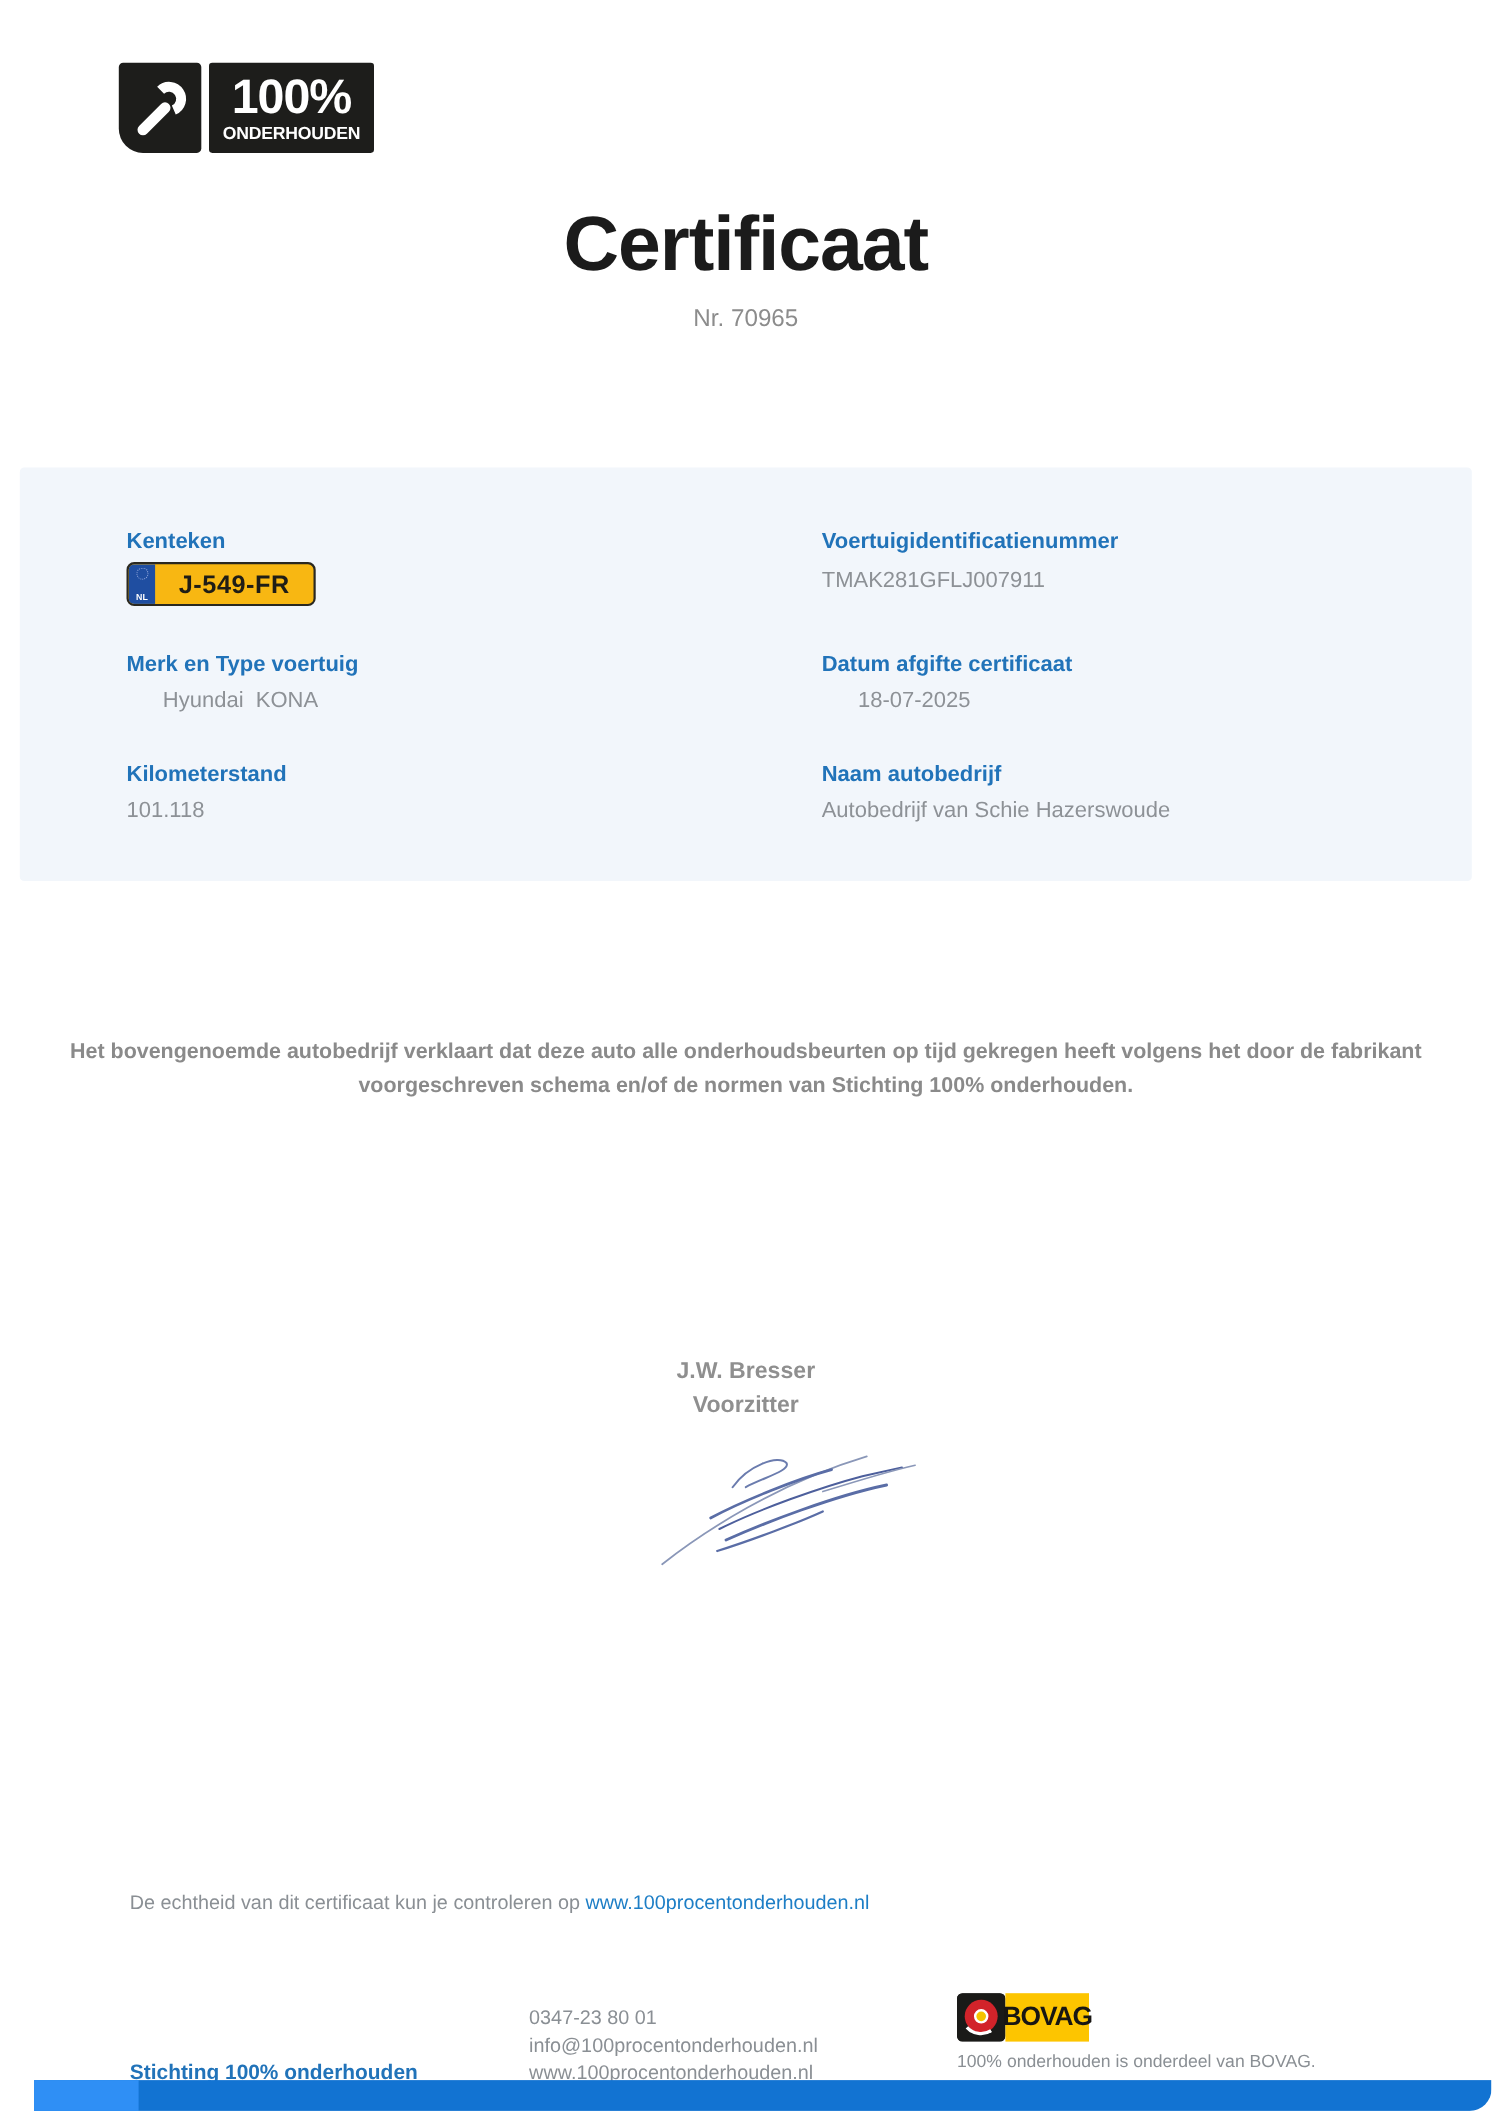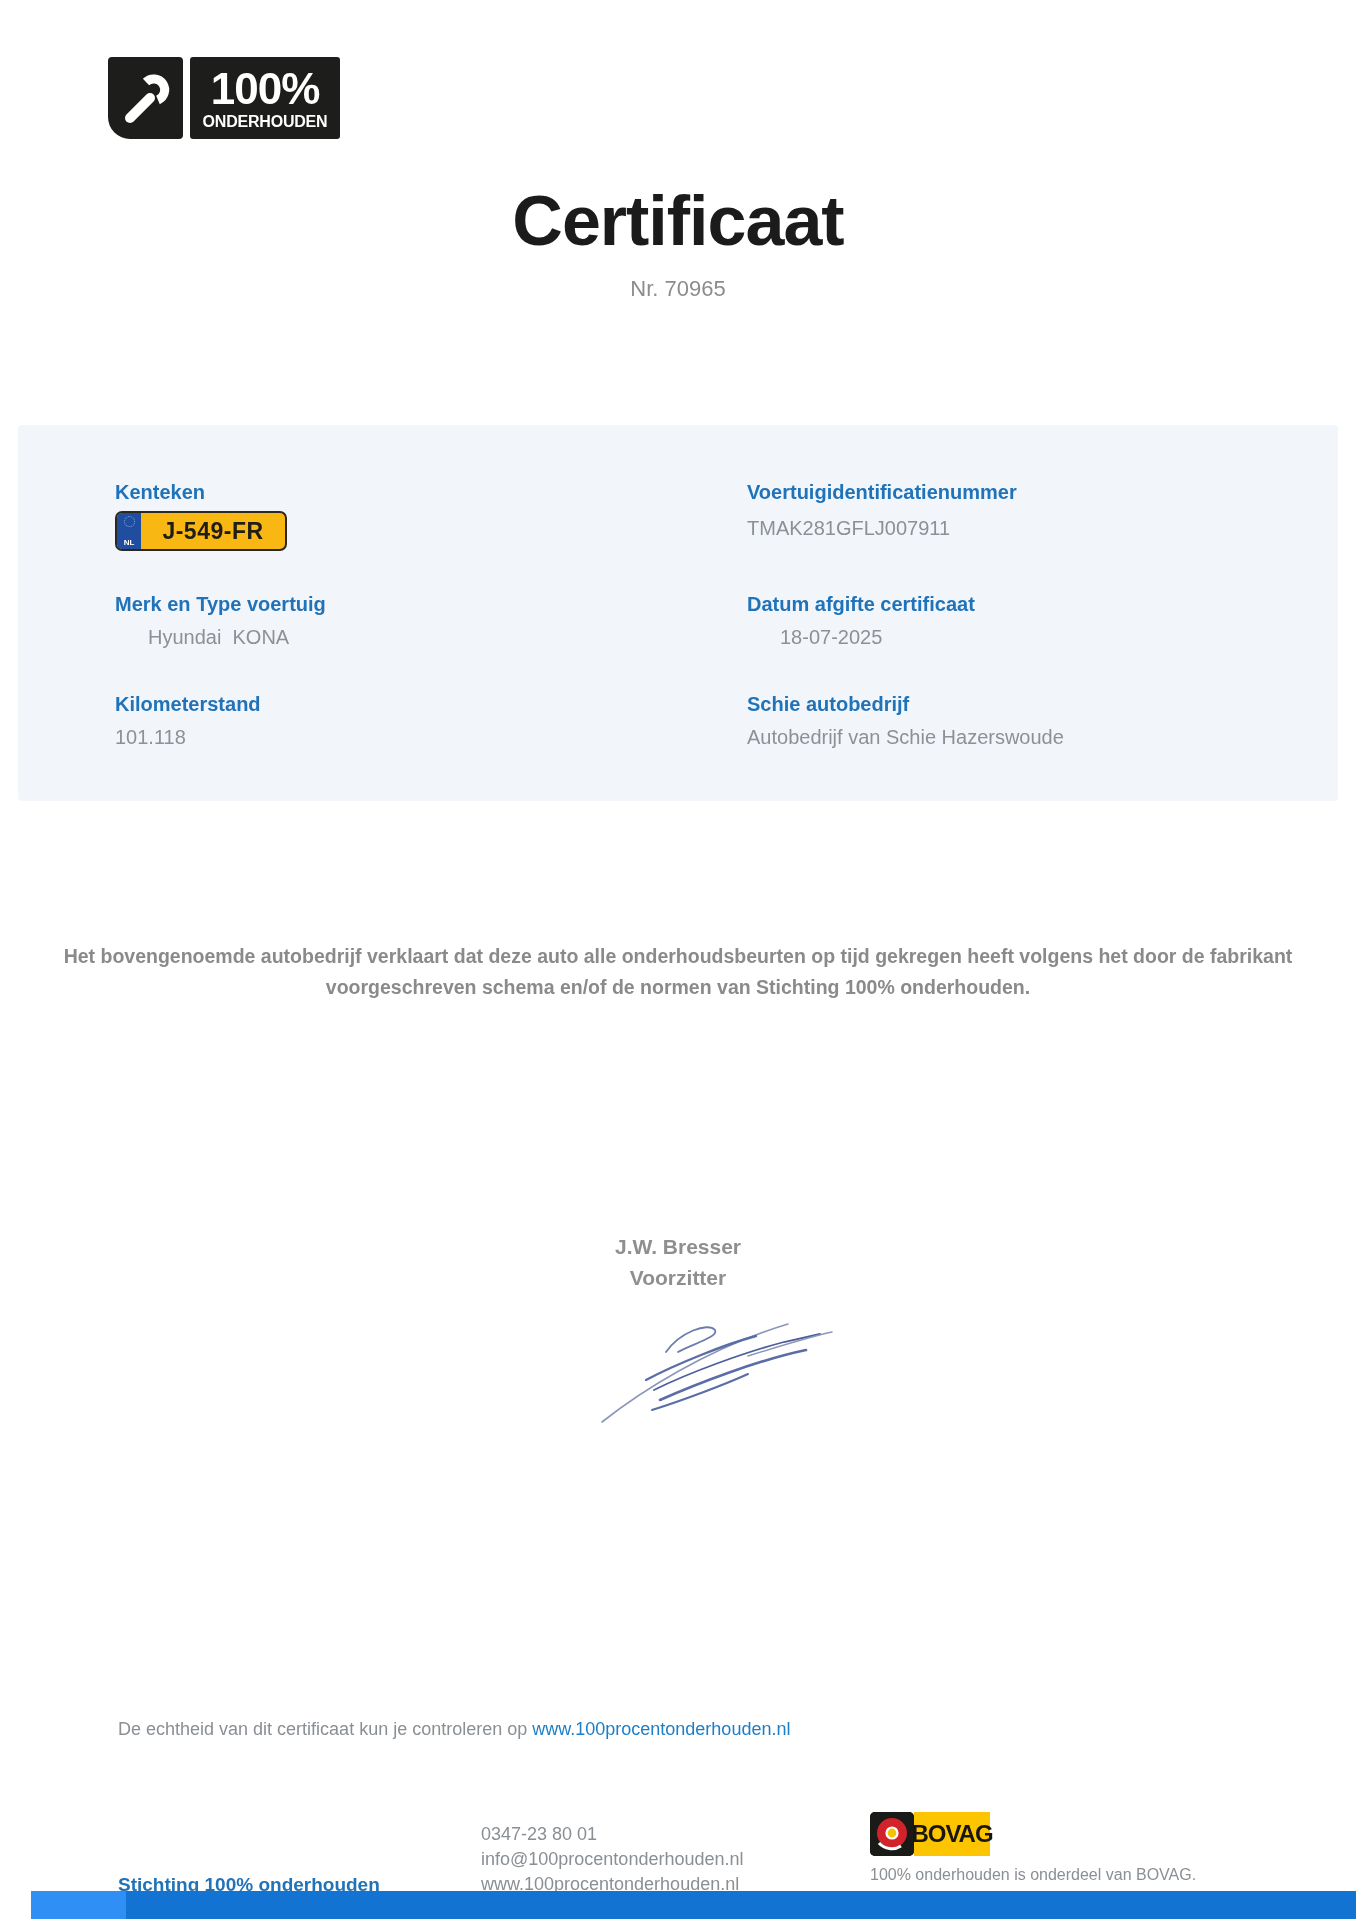--- a/index.html
+++ b/index.html
@@ -1,18 +1,18 @@
 <!DOCTYPE html>
 <html><head>
 <meta charset="utf-8">
 <style>
   html,body{margin:0;padding:0;background:#ffffff;}
   .page{
     position:relative;width:1356px;height:1919px;background:#ffffff;
-    font-family:"Liberation Sans",sans-serif;overflow:hidden;
+    font-family:"Liberation Sans",sans-serif;overflow:hidden;border-radius:20px;
   }
   
   .logo{position:absolute;left:108px;top:57px;display:flex;gap:7px;}
   .logo-mark{
     width:75px;height:82px;background:#1d1d1b;
     border-radius:4px 4px 4px 22px;
     display:flex;align-items:center;justify-content:center;
   }
   .logo-text{
     width:150px;height:82px;background:#1d1d1b;border-radius:3px;
@@ -150,21 +150,21 @@
 
     <div class="field-label col-l row2-label">Merk en Type voertuig</div>
     <div class="field-value col-l row2-value">Hyundai  KONA</div>
 
     <div class="field-label col-r row2-label">Datum afgifte certificaat</div>
     <div class="field-value col-r row2-value">18-07-2025</div>
 
     <div class="field-label col-l row3-label">Kilometerstand</div>
     <div class="field-value col-l row3-value">101.118</div>
 
-    <div class="field-label col-r row3-label">Schie autobedrijf</div>
+    <div class="field-label col-r row3-label">Naam autobedrijf</div>
     <div class="field-value col-r row3-value">Autobedrijf van Schie Hazerswoude</div>
   </div>
 
   <div class="declaration">Het bovengenoemde autobedrijf verklaart dat deze auto alle onderhoudsbeurten op tijd gekregen heeft volgens het door de fabrikant voorgeschreven schema en/of de normen van Stichting 100% onderhouden.</div>
 
   <div class="sign-name">J.W. Bresser</div>
   <div class="sign-role">Voorzitter</div>
 
   <div class="signature">
     <svg width="270" height="130" viewBox="0 0 270 130" aria-hidden="true">

